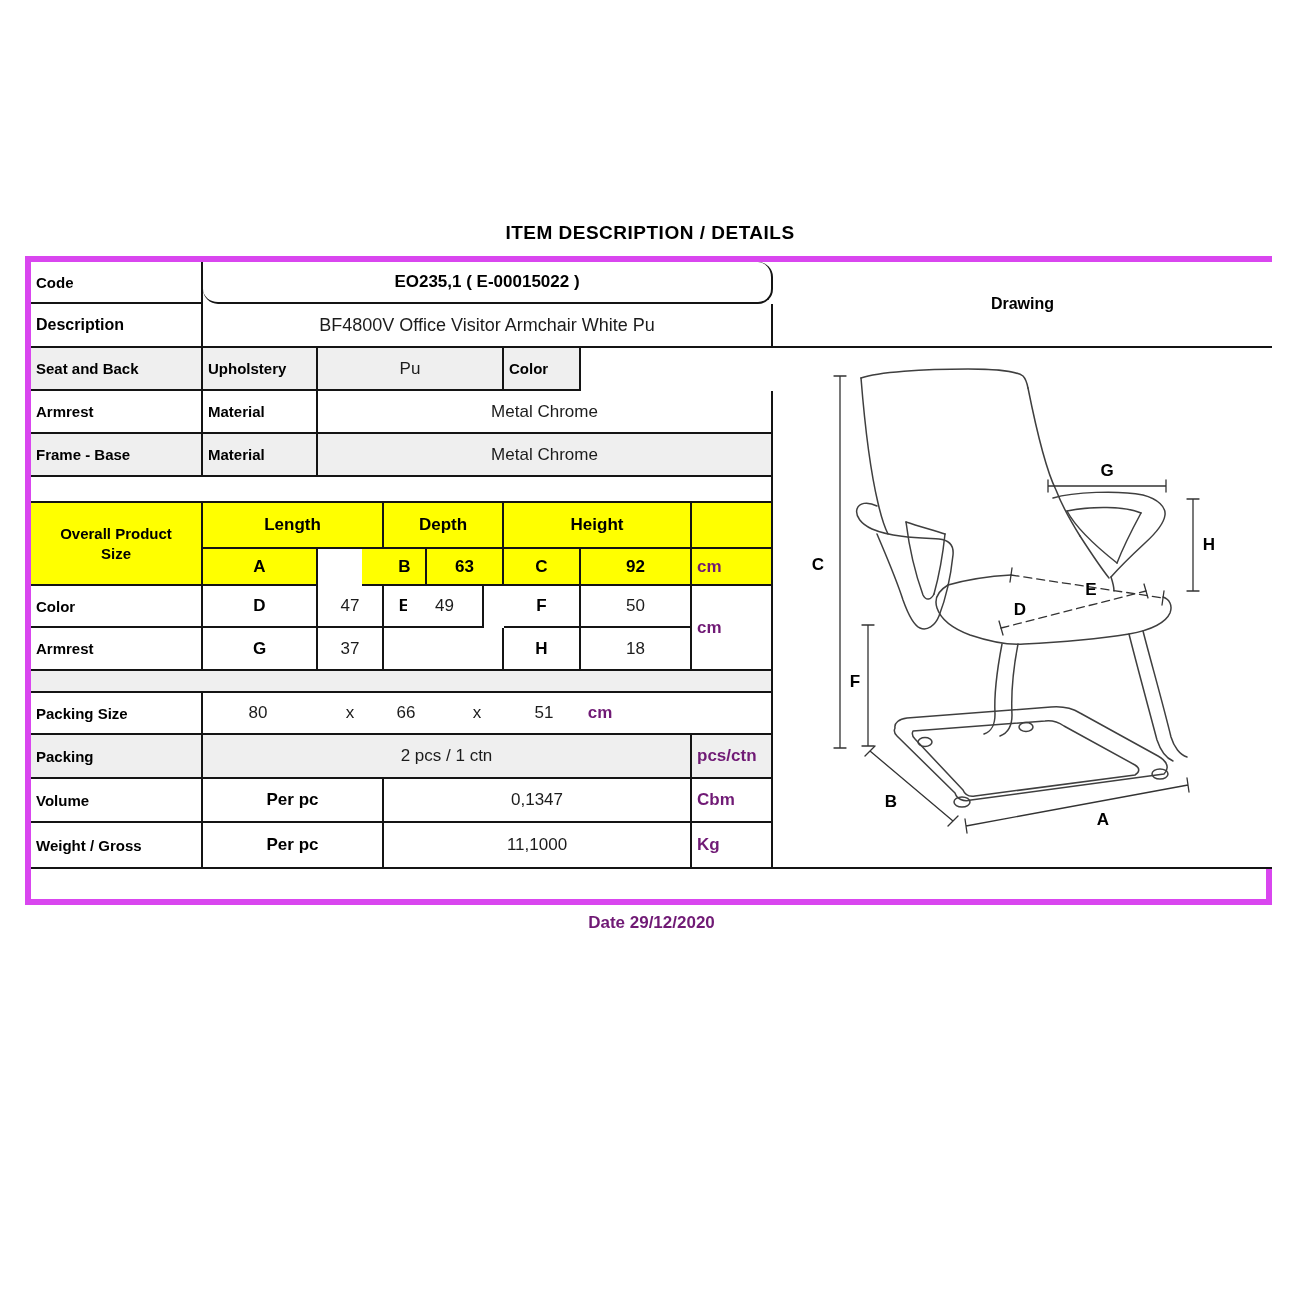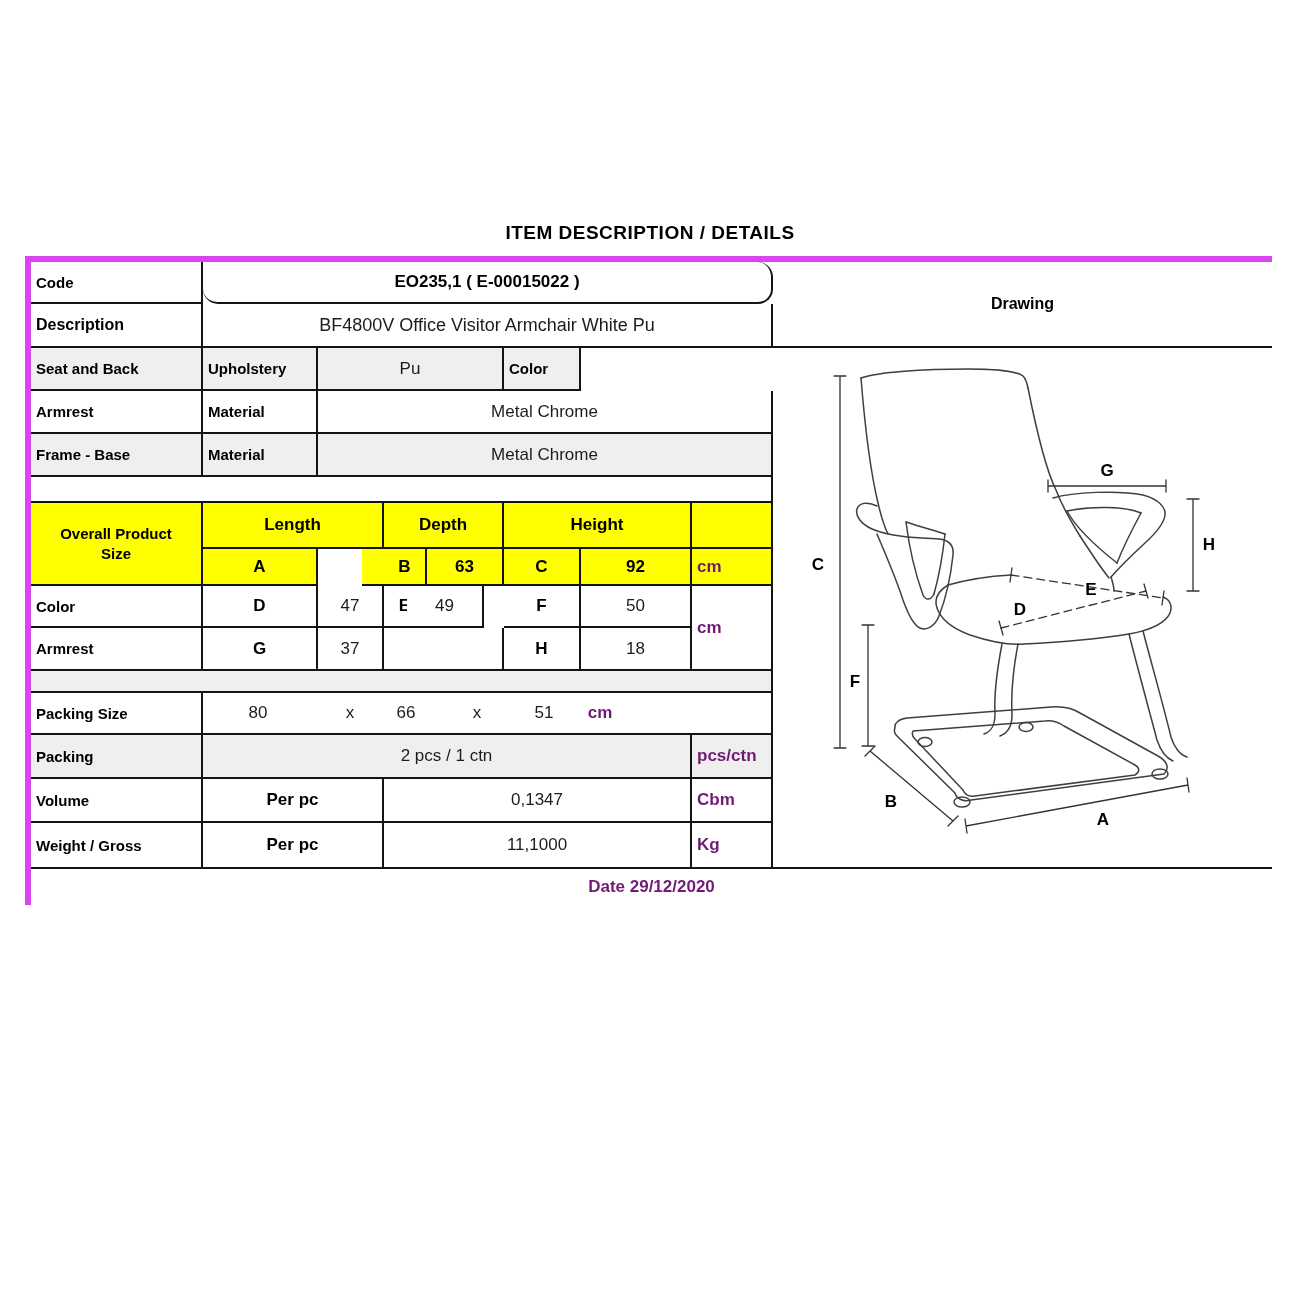--- a/index.html
+++ b/index.html
@@ -14,21 +14,21 @@
         background:#fff;}
   .center{justify-content:center;text-align:center;}
   .left{padding-left:5px;}
   .lbl{font-weight:bold;font-size:15px;color:#000;}
   .val{font-size:17px;color:#1c1c1c;}
   .bval{font-size:17px;font-weight:bold;color:#000;}
   .unit{font-weight:bold;font-size:17px;color:#701a75;}
   .gray{background:#efefef;}
   .yellow{background:#ffff00;}
   .nbr{border-right:none;}
-  .nbb{border-bottom:none;}
+  .nbb{border-bottom:none;margin-top:36px;}
   .two-line{flex-direction:column;justify-content:center;line-height:1.3;}
   .pspan{position:absolute;top:50%;transform:translate(-50%,-50%);white-space:nowrap;}
   .drawing-cell{padding:0;display:block;}
   .drawing-cell svg{display:block;width:100%;height:100%;}
 </style>
 </head>
 <body>
 
 <div class="page">
 

